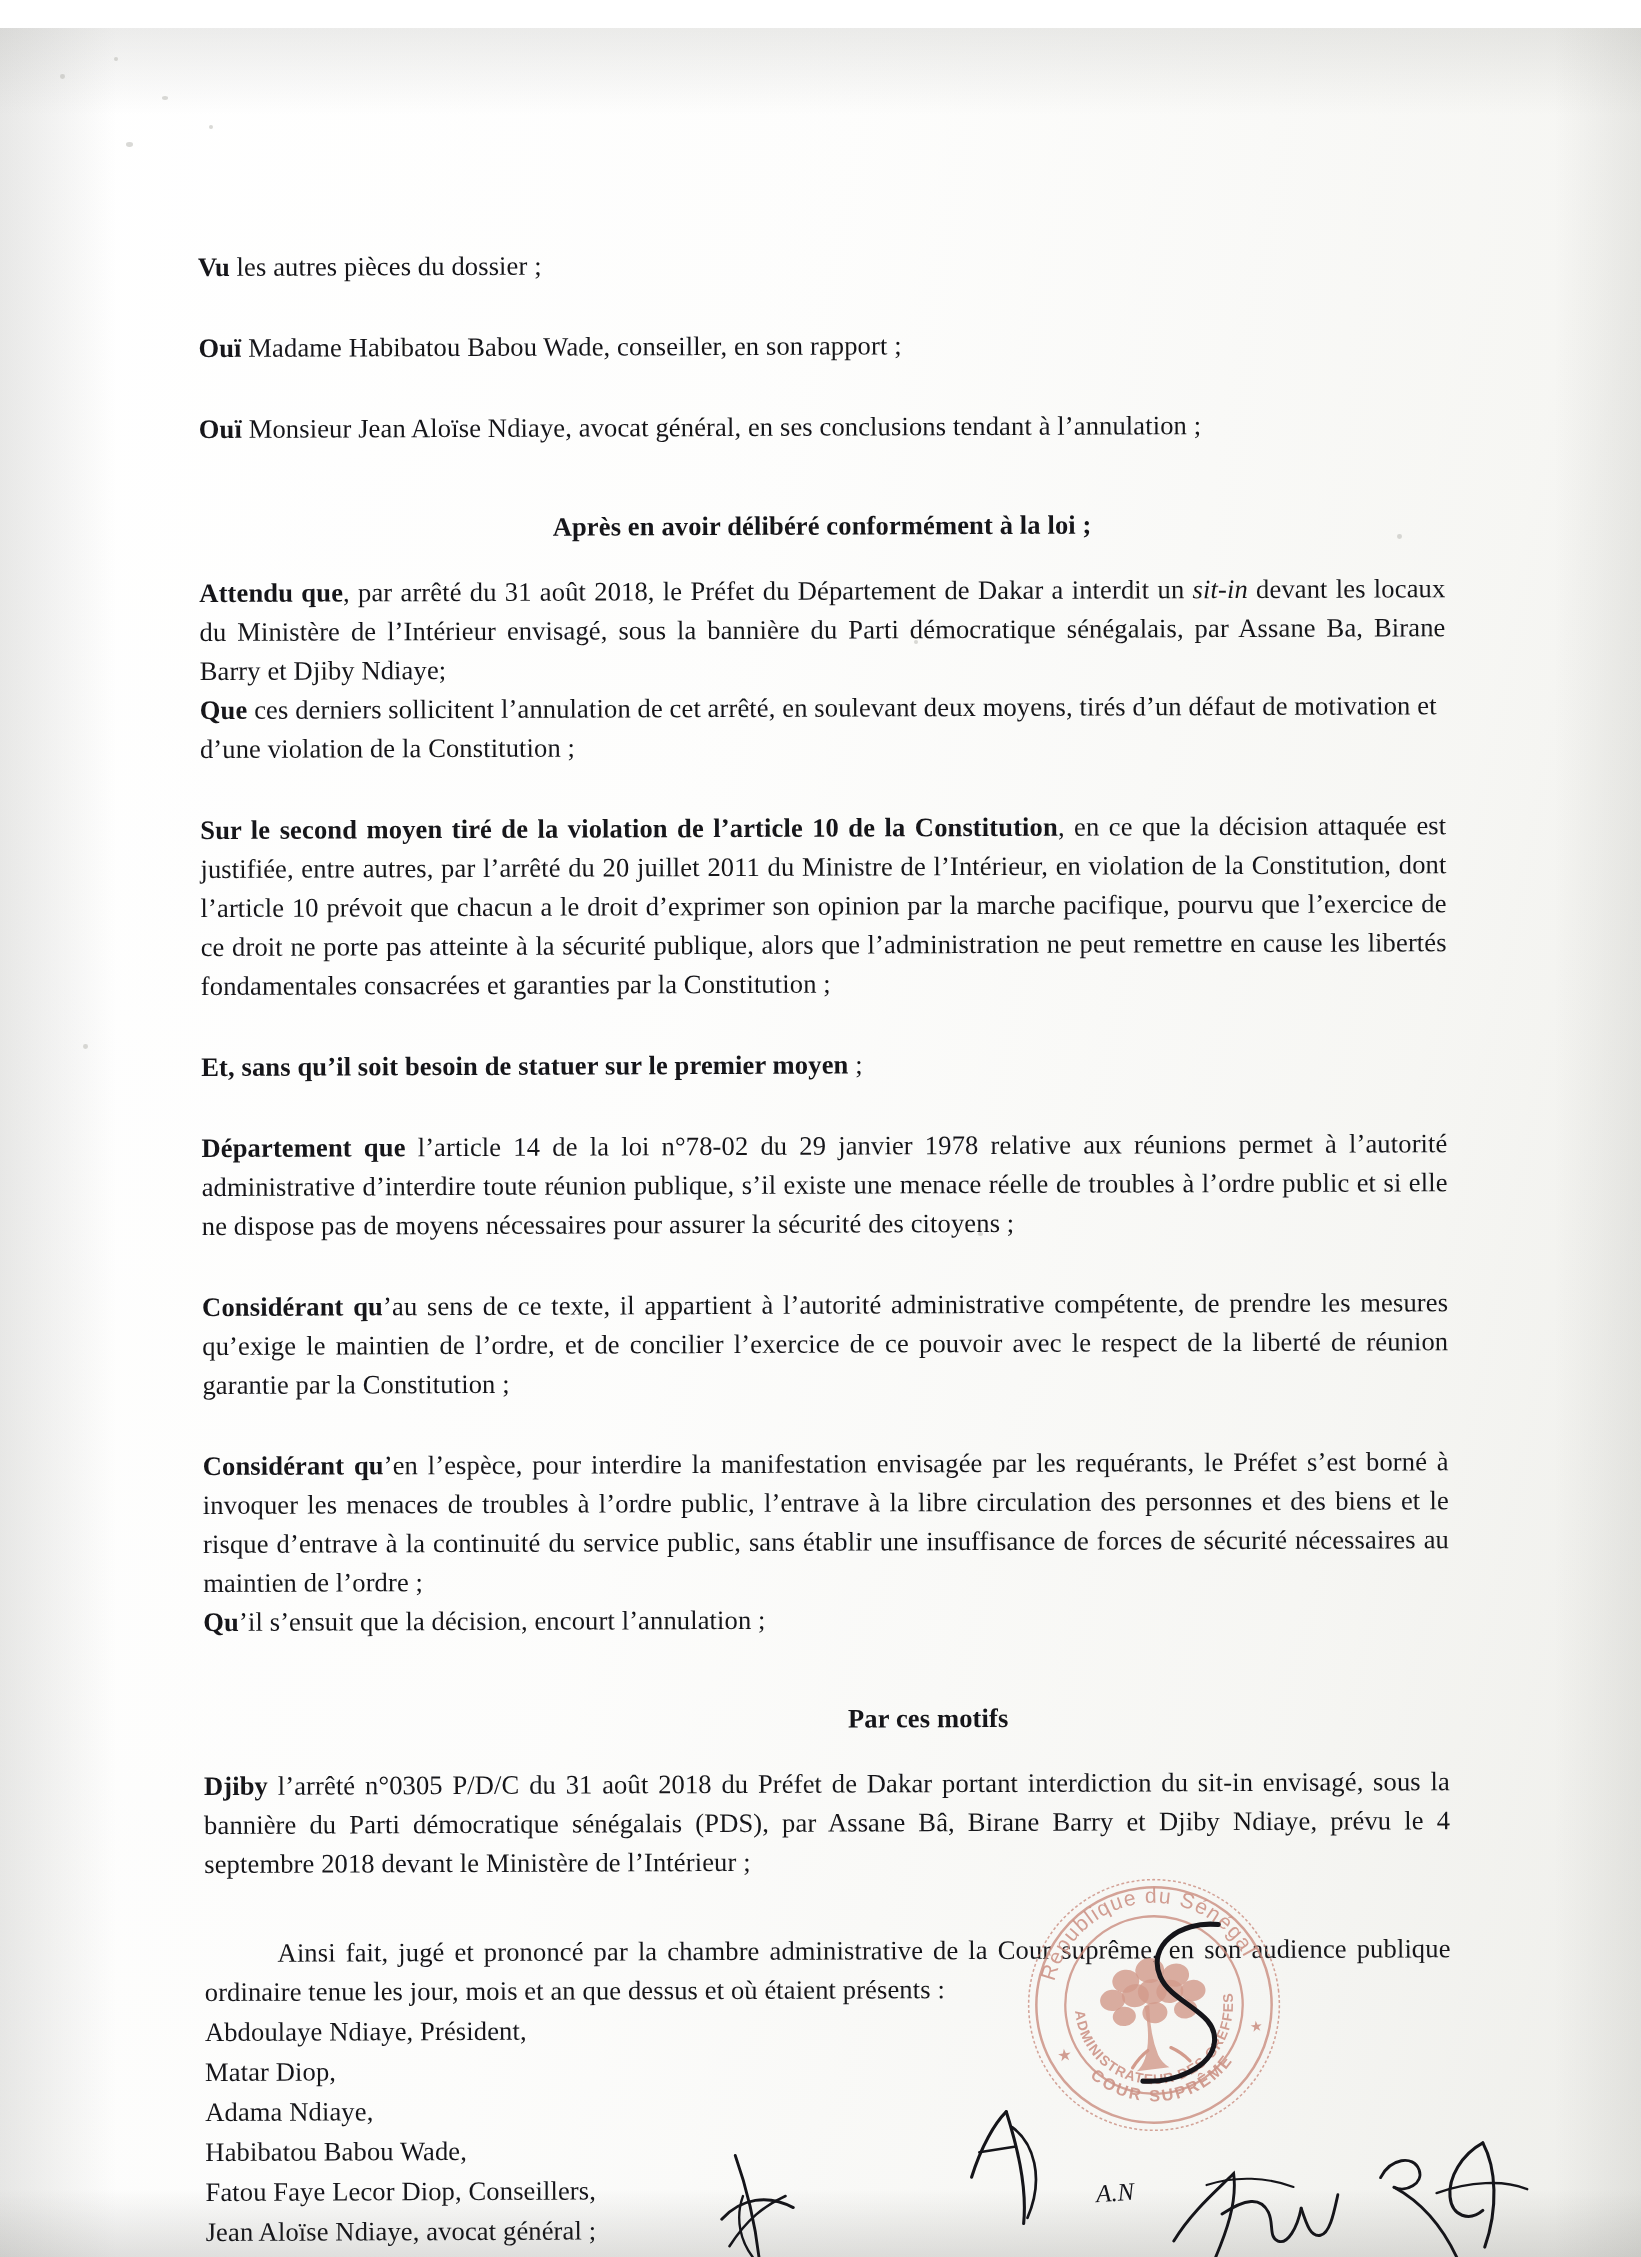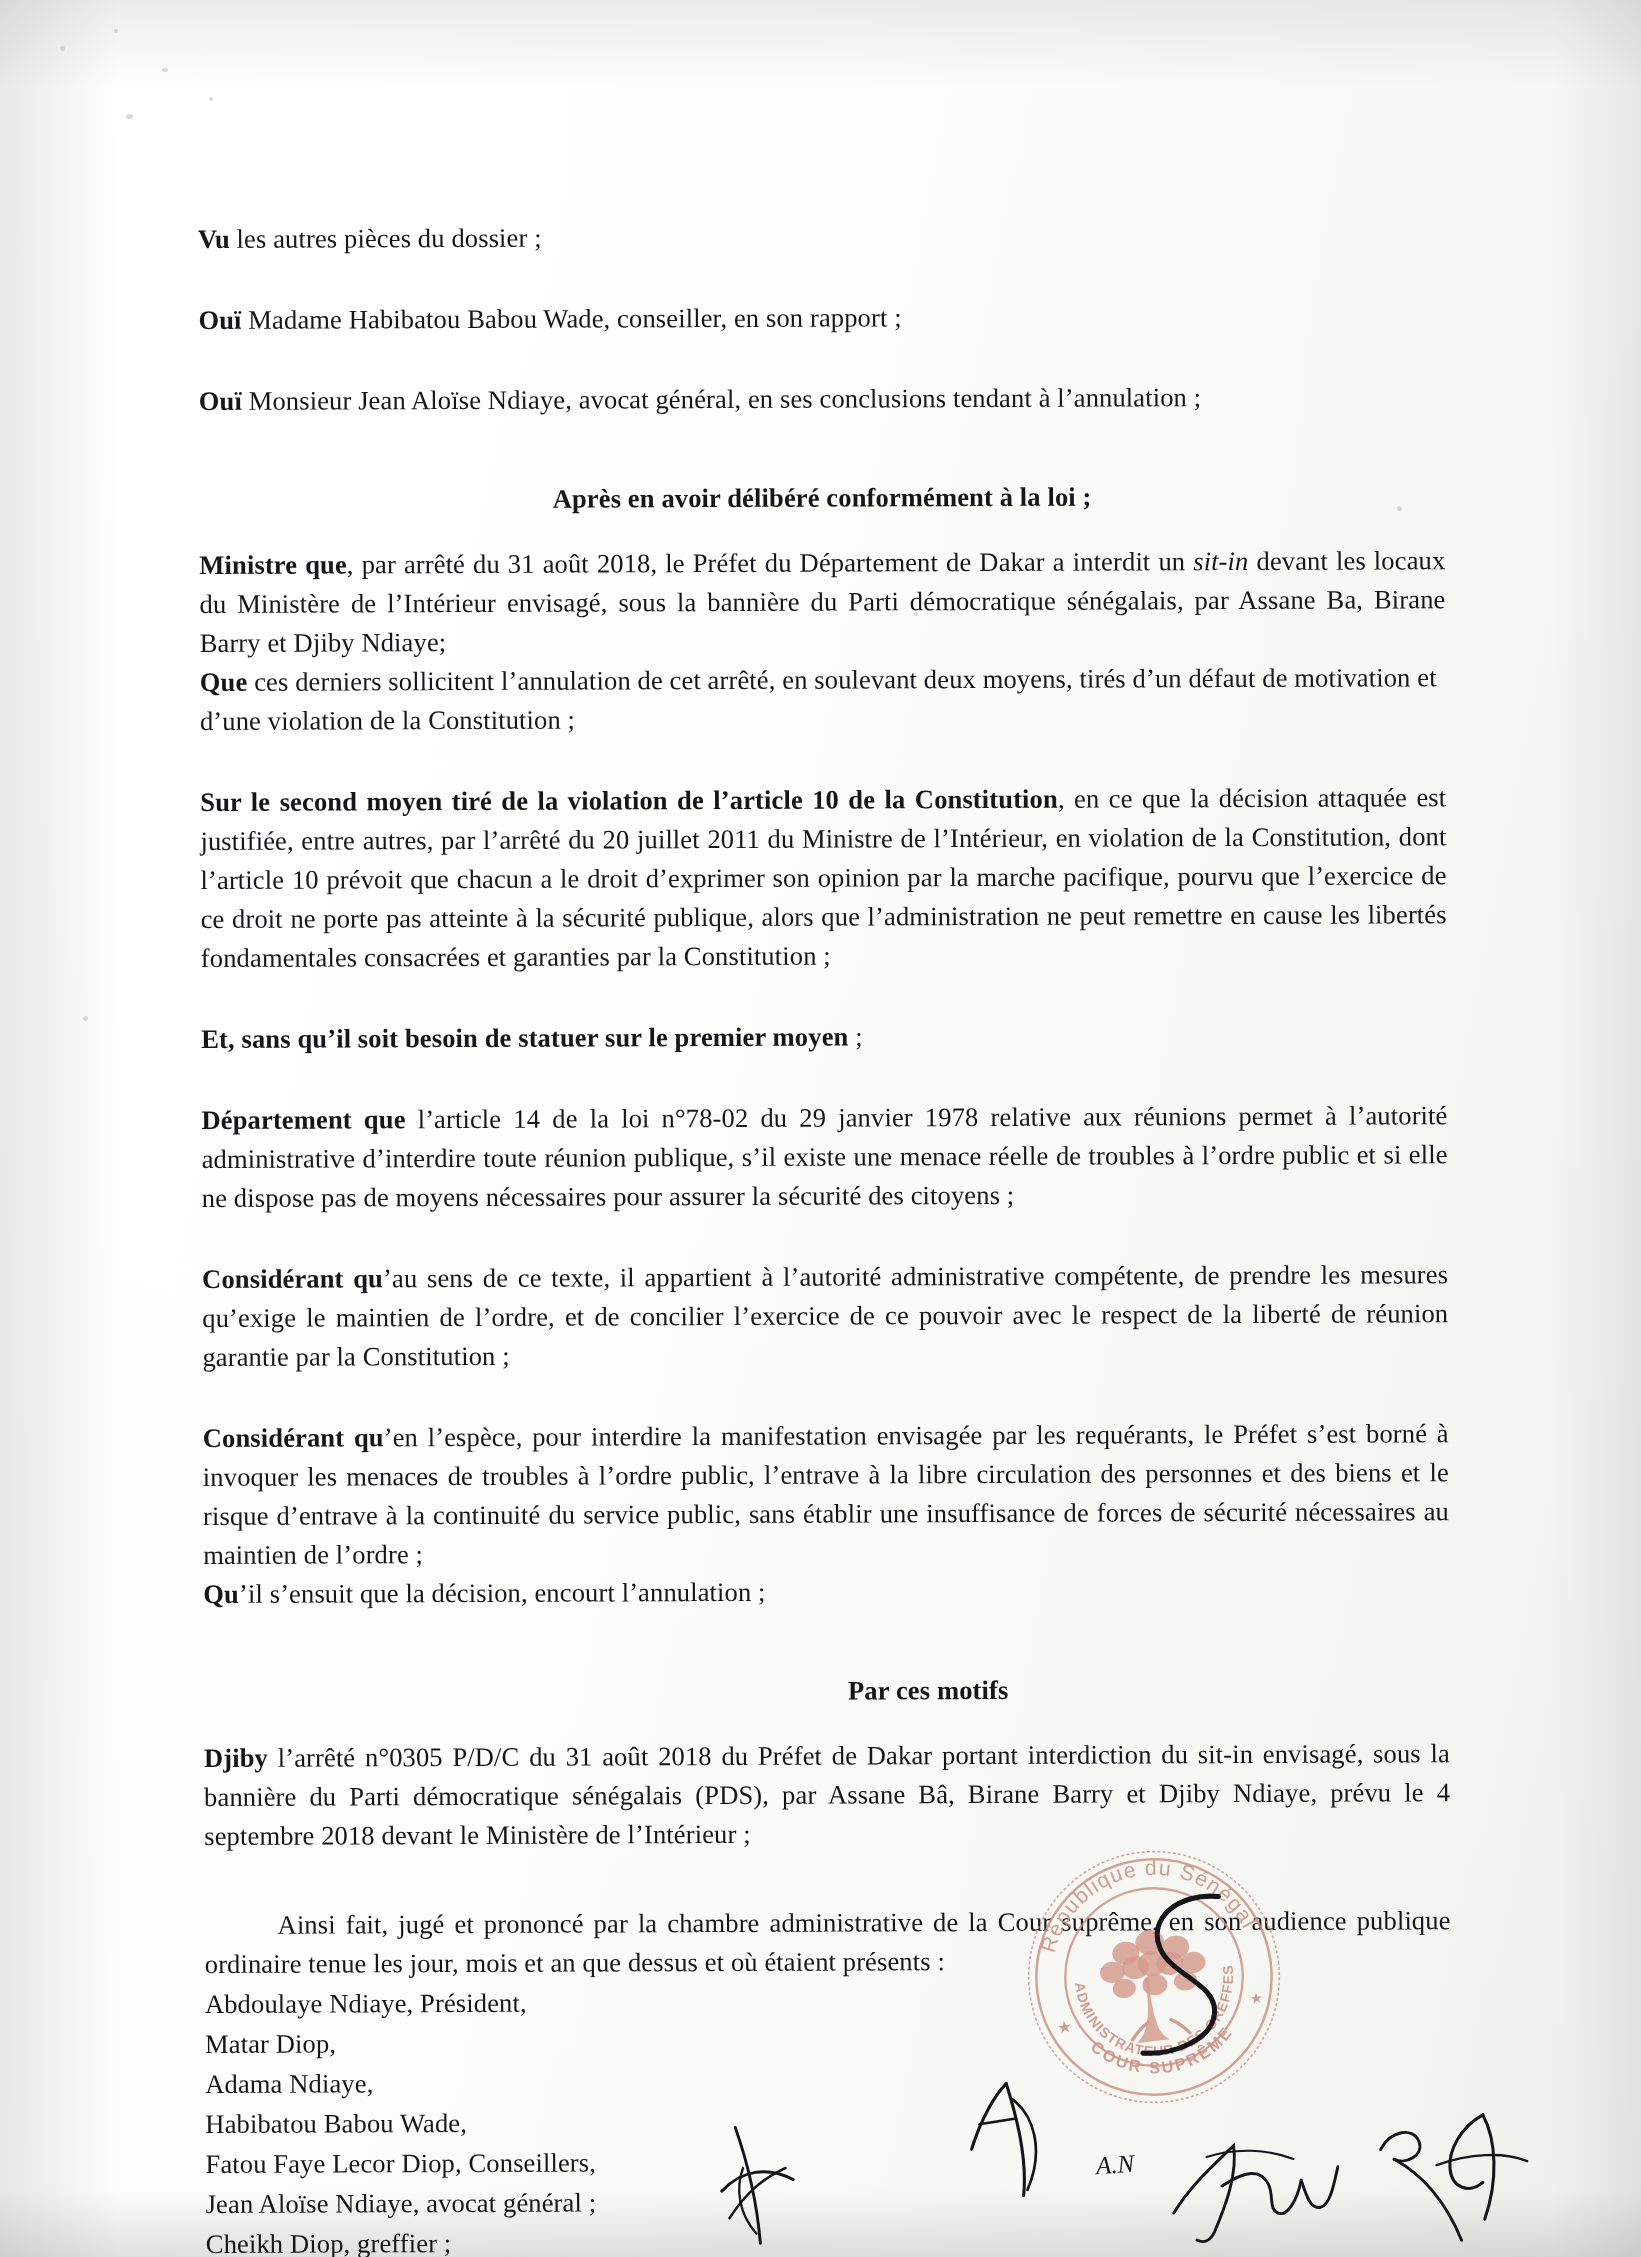--- a/index.html
+++ b/index.html
@@ -9,20 +9,21 @@
     background:#ffffff;
     font-family:"Liberation Serif","DejaVu Serif",serif;
     position:relative;
     overflow:hidden;
   }
   
   .page{
     position:absolute;inset:0;
     background:
       radial-gradient(ellipse at 18% 6%, #ffffff 0%, #fcfcfb 30%, #f7f7f5 62%, #efefec 100%);
+    margin-top: 28px;
   }
   .paper-tint{
     position:absolute;inset:0;
     background:linear-gradient(101deg,#ffffff 0%,#fdfdfc 42%,#f6f6f3 78%,#eeeeea 100%);
     opacity:.85;
   }
   .edge-shadow-l{
     position:absolute;left:0;top:0;width:116px;height:100%;
     background:linear-gradient(90deg,rgba(150,150,145,.22),rgba(255,255,255,0));
   }
@@ -120,21 +121,21 @@
     <p class="para"><b class="lead">Ouï</b><span> Madame Habibatou Babou Wade, conseiller, en son rapport ;</span></p>
 
     <div class="gap-md"></div>
 
     <p class="para"><b class="lead">Ouï</b><span> Monsieur Jean Aloïse Ndiaye, avocat général, en ses conclusions tendant à l’annulation ;</span></p>
 
     <div class="gap-sm"></div>
 
     <p class="center">Après en avoir délibéré conformément à la loi ;</p>
 
-    <p class="para"><b class="lead">Ministre que</b><span>, par arrêté du 31 août 2018, le Préfet du Département de Dakar a interdit un </span><i class="ital">sit-in</i><span> devant les locaux du Ministère de l’Intérieur envisagé, sous la bannière du Parti démocratique sénégalais, par Assane Ba, Birane Barry et Djiby Ndiaye;</span></p>
+    <p class="para"><b class="lead">Attendu que</b><span>, par arrêté du 31 août 2018, le Préfet du Département de Dakar a interdit un </span><i class="ital">sit-in</i><span> devant les locaux du Ministère de l’Intérieur envisagé, sous la bannière du Parti démocratique sénégalais, par Assane Ba, Birane Barry et Djiby Ndiaye;</span></p>
 
     <p class="para last-left"><b class="lead">Que</b><span> ces derniers sollicitent l’annulation de cet arrêté, en soulevant deux moyens, tirés d’un défaut de motivation et d’une violation de la Constitution ;</span></p>
 
     <div class="gap-md"></div>
 
     <p class="para"><b class="lead">Sur le second moyen tiré de la violation de l’article 10 de la Constitution</b><span>, en ce que la décision attaquée est justifiée, entre autres, par l’arrêté du 20 juillet 2011 du Ministre de l’Intérieur, en violation de la Constitution, dont l’article 10 prévoit que chacun a le droit d’exprimer son opinion par la marche pacifique, pourvu que l’exercice de ce droit ne porte pas atteinte à la sécurité publique, alors que l’administration ne peut remettre en cause les libertés fondamentales consacrées et garanties par la Constitution ;</span></p>
 
     <div class="gap-md"></div>
 
     <p class="para last-left"><b class="lead">Et, sans qu’il soit besoin de statuer sur le premier moyen</b><span> ;</span></p>

